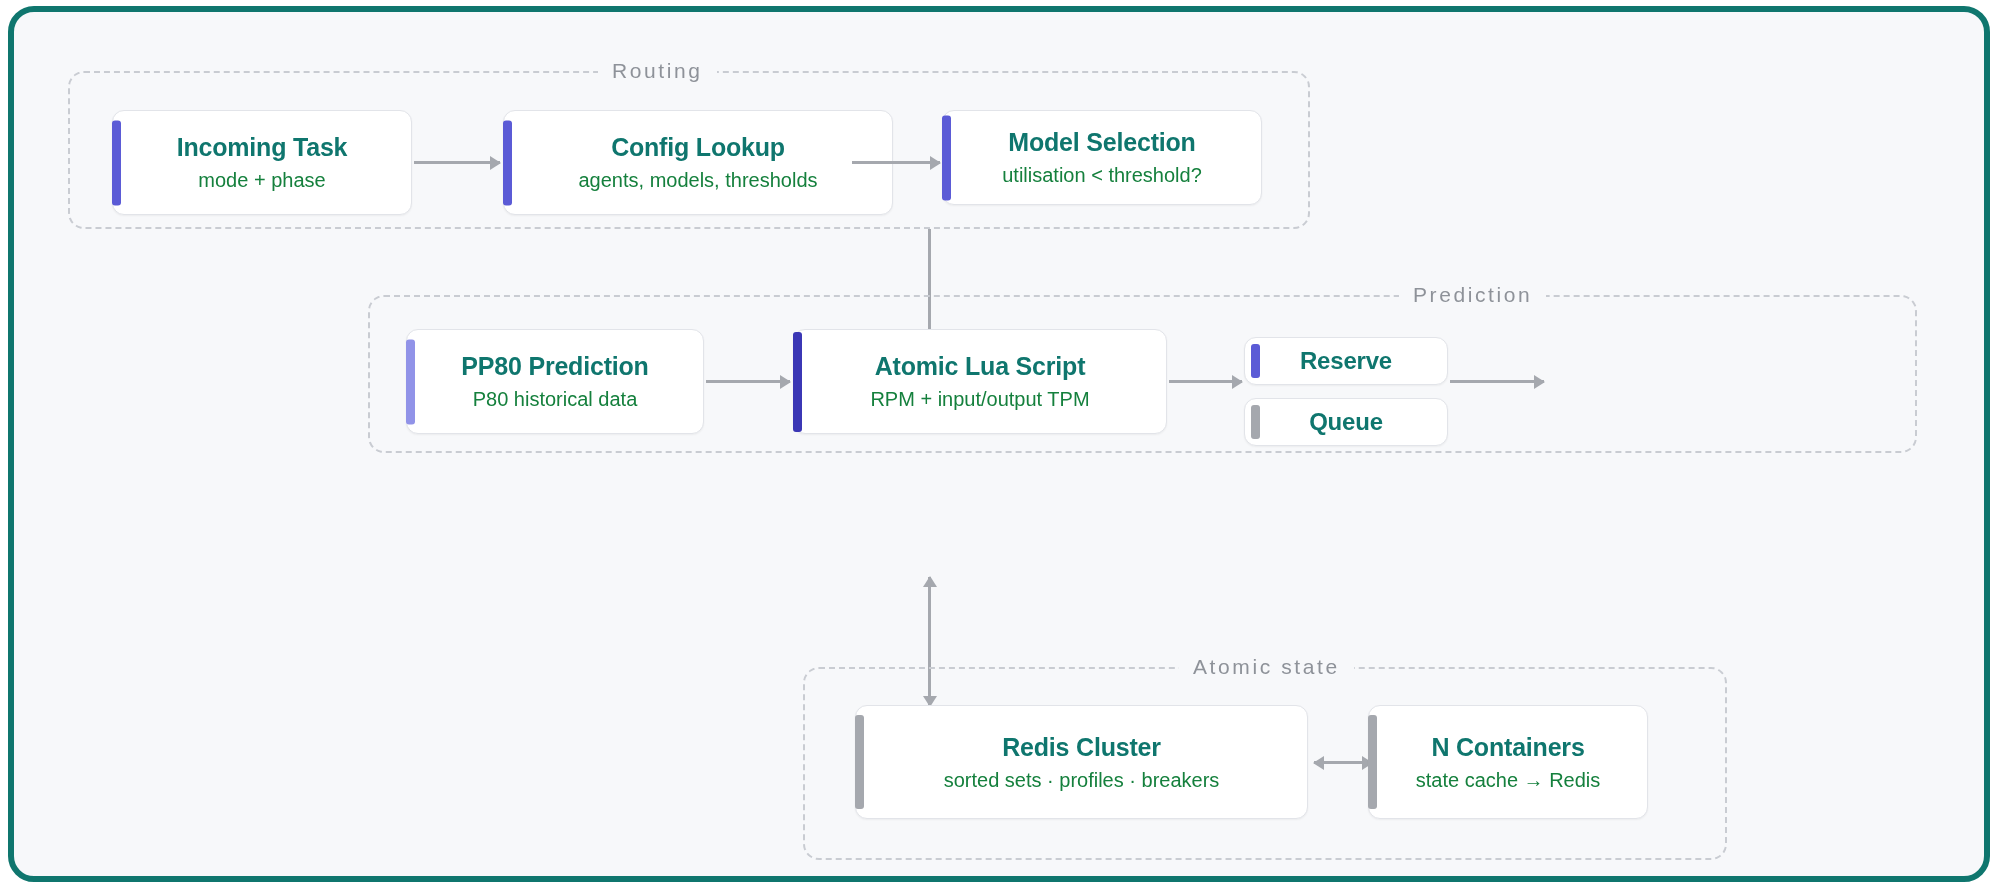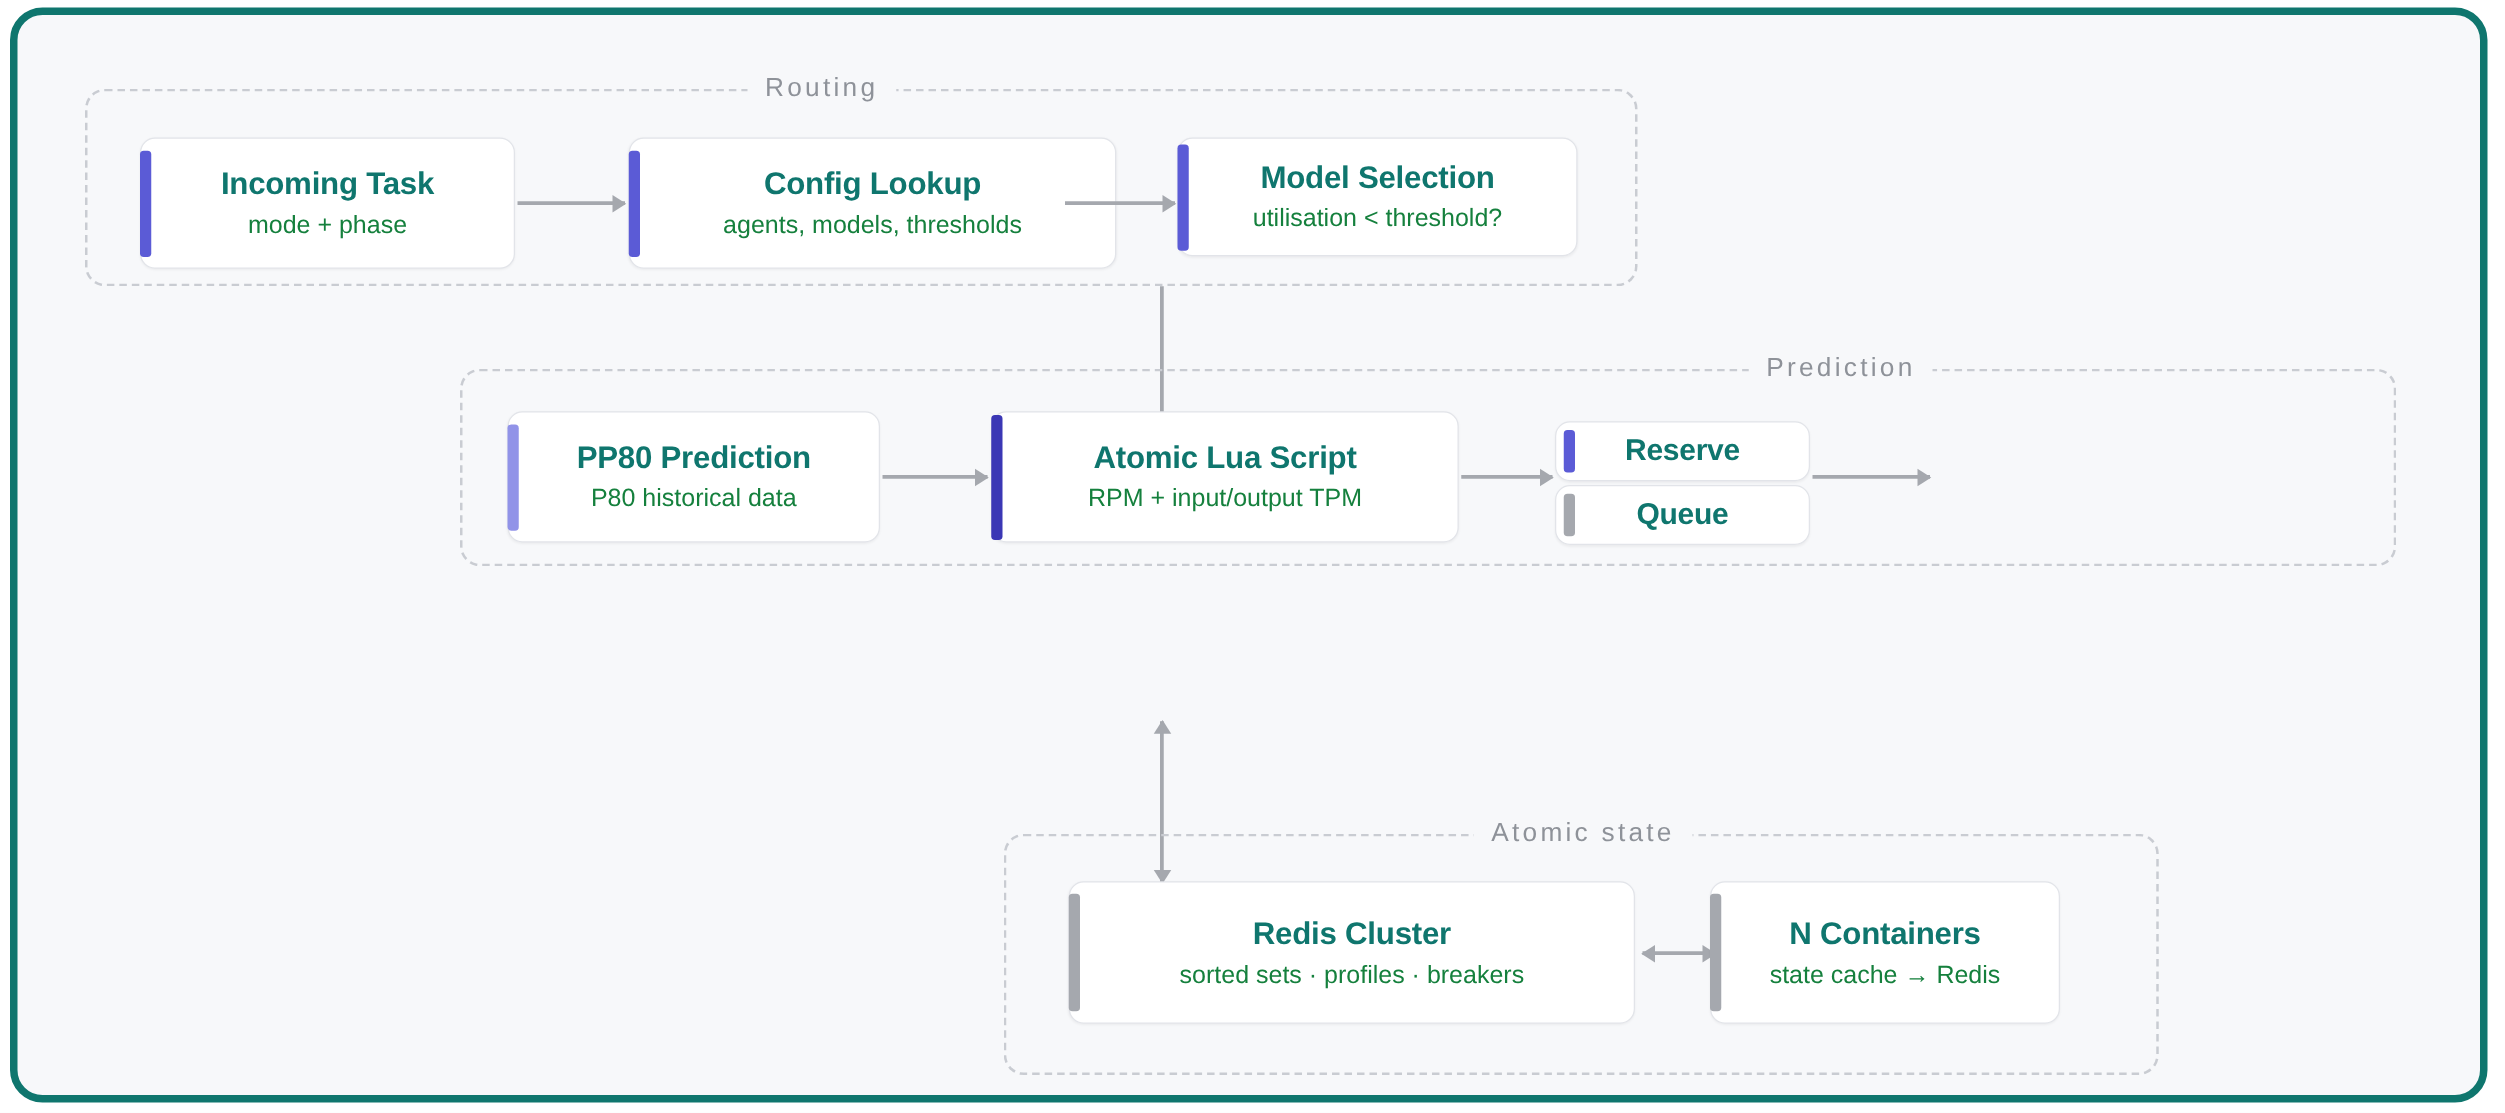--- a/index.html
+++ b/index.html
@@ -227,21 +227,21 @@
 
   <div class="h-arrow" style="left:1155px; top:368px; width:73px;"></div>
 
   <div class="node compact" style="left:1230px; top:325px; width:204px; height:48px;">
     <span class="accent" style="height:34px; background:#5b5bd6; left:6px;"></span>
     <div class="body">
       <div class="title">Reserve</div>
     </div>
   </div>
 
-  <div class="node compact" style="left:1230px; top:376px; width:204px; height:48px;">
+  <div class="node compact" style="left:1230px; top:386px; width:204px; height:48px;">
     <span class="accent" style="height:34px; background:#a5a8ae; left:6px;"></span>
     <div class="body">
       <div class="title">Queue</div>
     </div>
   </div>
 
   <div class="h-arrow" style="left:1436px; top:368px; width:94px;"></div>
 
 
   <div class="v-arrow up down" style="left:914px; top:565px; height:129px;"></div>

